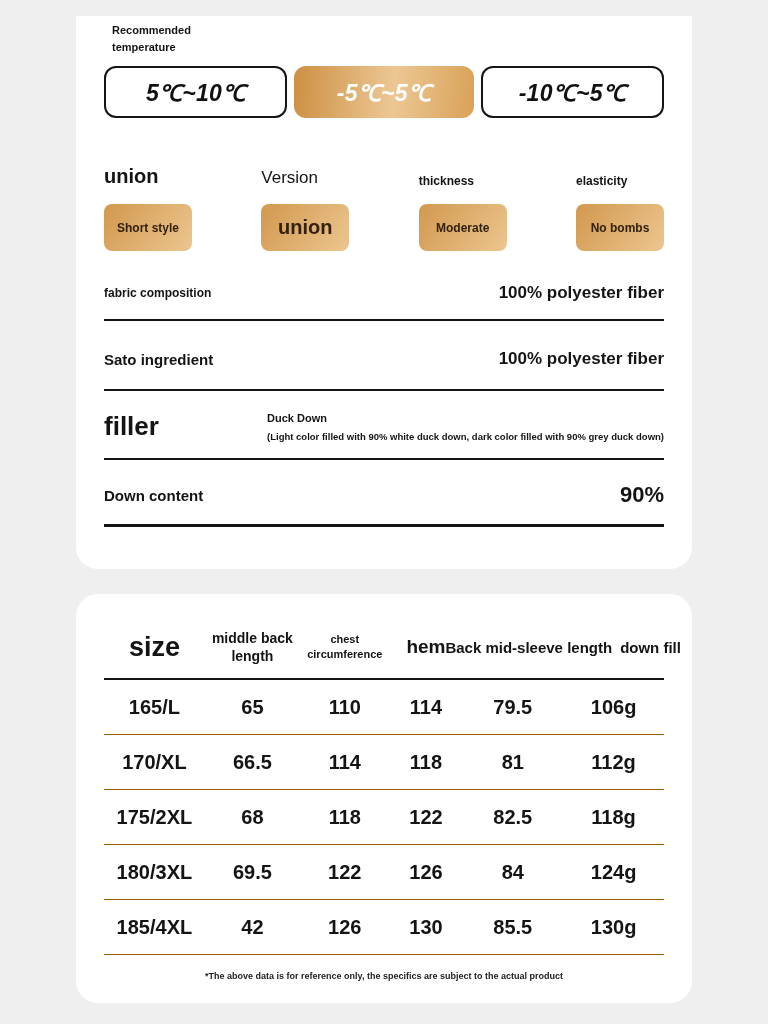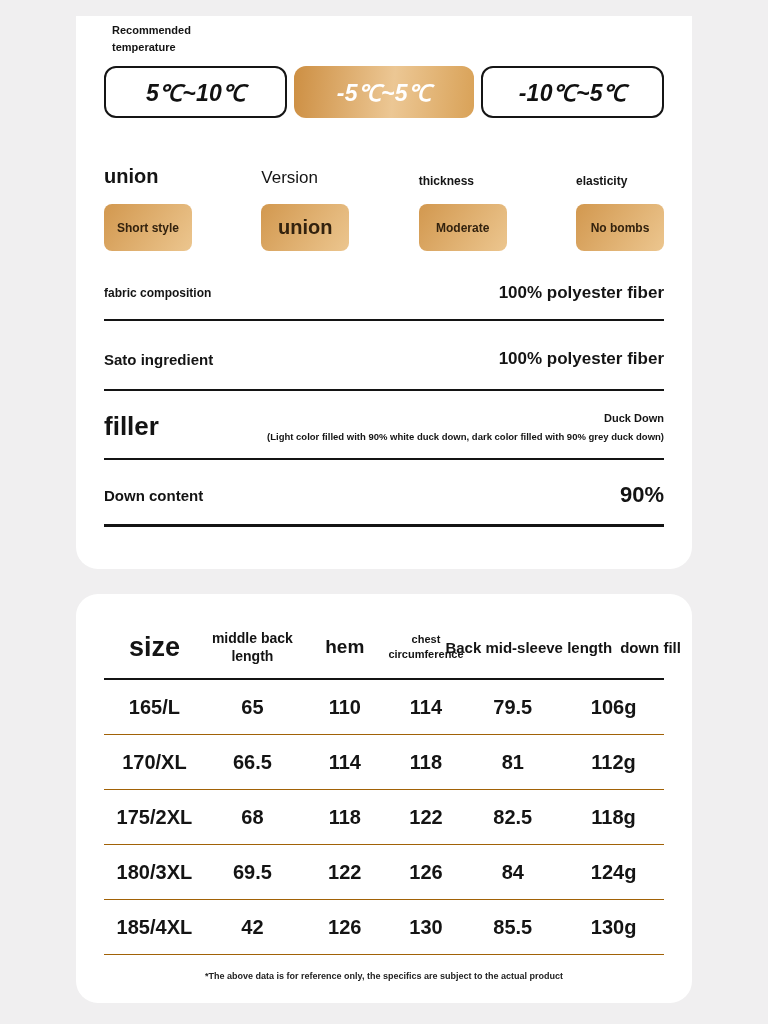--- a/index.html
+++ b/index.html
@@ -58,21 +58,21 @@
   .spec-row-1 { padding:28px 0 20px; }
   .spec-row-2 { padding:20px 0 16px; }
   .spec-row-3 { padding:22px 0 16px; border-bottom-width:3px; }
   .spec-row-0 .spec-label { font-size:12px; font-weight:bold; }
   .spec-row-1 .spec-label { font-size:15px; font-weight:bold; }
   .spec-row-2 .spec-label { font-size:26px; font-weight:bold; }
   .spec-row-3 .spec-label { font-size:15px; font-weight:bold; }
   .spec-row-0 .spec-value,
   .spec-row-1 .spec-value { font-size:17px; font-weight:bold; }
   .spec-row-3 .spec-value { font-size:22px; font-weight:bold; }
-  .filler-value { text-align:right; }
+  .filler-value { text-align:left; }
   .filler-main { font-size:11px; font-weight:bold; }
   .filler-note { font-size:9.5px; font-weight:bold; margin-top:7px; white-space:nowrap; }
 
   
   .thead-row {
     display:grid; grid-template-columns:18% 17% 16% 13% 36%;
     border-bottom:2px solid #141414; padding-bottom:8px; min-height:56px;
   }
   .th { display:flex; align-items:center; justify-content:center; text-align:center; }
   .th-size  { font-size:27px; font-weight:bold; }
@@ -146,22 +146,22 @@
       <div class="spec-value">90%</div>
     </div>
 
   </section>
 
   <section class="card card-size">
 
     <div class="thead-row">
       <div class="th th-size">size</div>
       <div class="th th-mbl">middle back length</div>
+      <div class="th th-chest">chest circumference</div>
       <div class="th th-hem">hem</div>
-      <div class="th th-chest">chest circumference</div>
       <div class="th th-span">
         <span>Back mid-sleeve length</span>
         <span>down fill</span>
       </div>
     </div>
 
     <div class="tbody-row">
       <div class="td">165/L</div>
       <div class="td">65</div>
       <div class="td">110</div>

